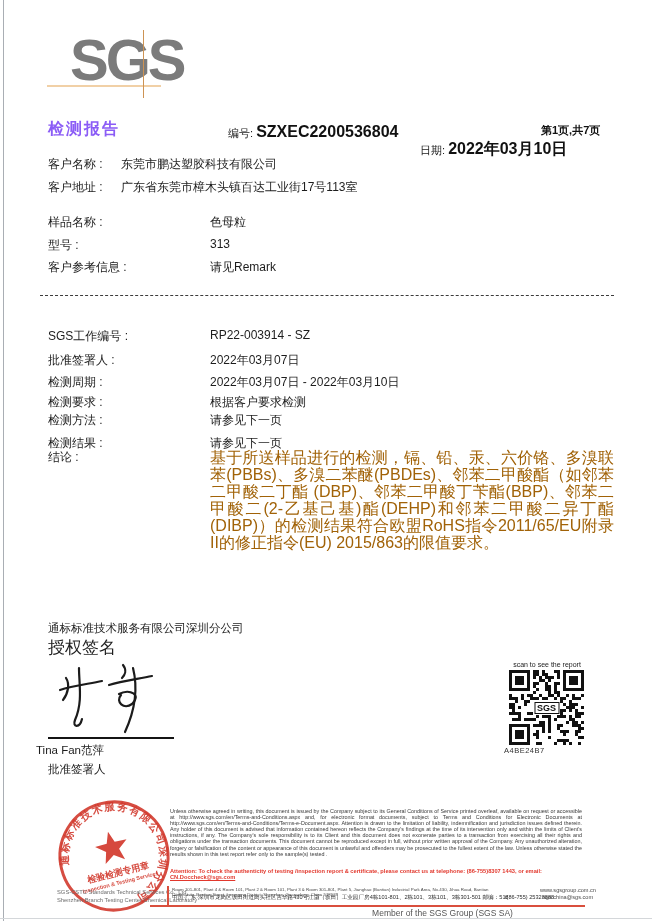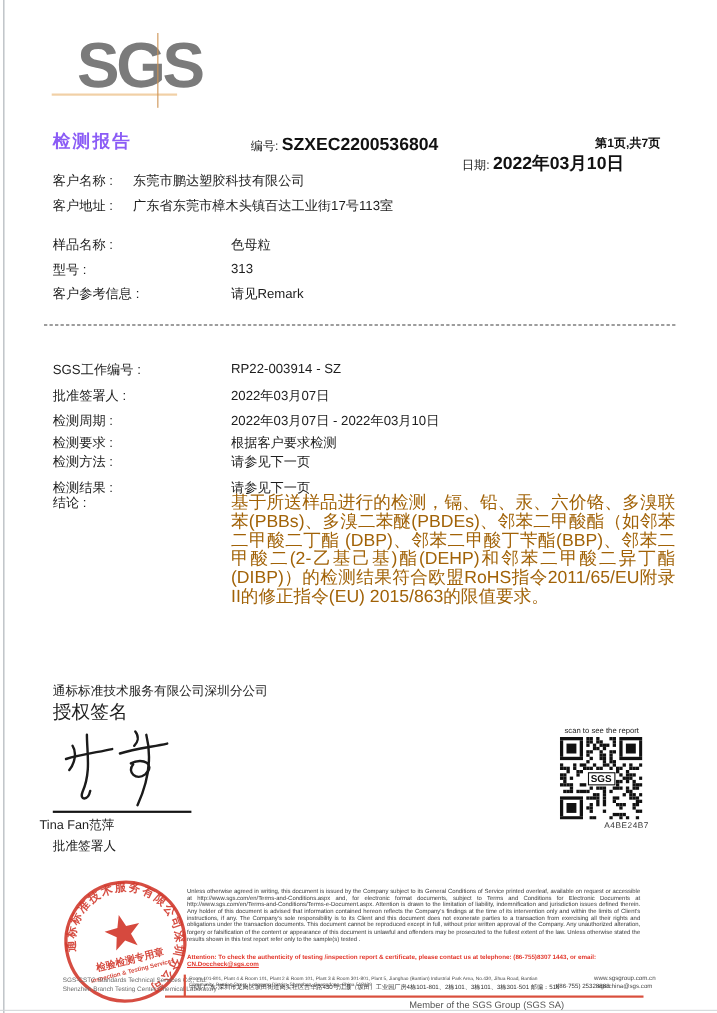--- a/index.html
+++ b/index.html
@@ -40,21 +40,21 @@
   .sig-company { left:48px; top:621px; font-size:11.5px; color:#1d1d1d; }
   .sig-auth { left:48px; top:636px; font-size:17px; color:#1d1d1d; }
   .sig-art { left:52px; top:658px; }
   .sig-line { left:48px; top:737px; width:126px; height:2px; background:#141414; }
   .sig-name { left:36px; top:743px; font-size:11.5px; color:#1d1d1d; }
   .sig-role { left:48px; top:762px; font-size:11.5px; color:#1d1d1d; }
 
   
   .qr-caption { left:504px; top:661px; width:86px; text-align:center; font-size:7px; color:#222; }
   .qr-box { left:509px; top:670px; }
-  .qr-code-text { left:504px; top:746px; width:86px; text-align:right; font-size:7.5px; color:#333; letter-spacing:0.5px; }
+  .qr-code-text { left:504px; top:746px; width:86px; text-align:left; font-size:7.5px; color:#333; letter-spacing:0.5px; }
   .qr-center-label { position:absolute; left:50%; top:50%; transform:translate(-50%,-50%); background:#fff; border:1px solid #111; font-size:9px; font-weight:bold; padding:0 2px; color:#111; }
 
   
   .stamp { left:54px; top:796px; transform:rotate(-14deg); }
   .co-en1 { left:57px; top:889px; font-size:5.8px; color:#6d6d6d; white-space:nowrap; }
   .co-en2 { left:57px; top:897px; font-size:5.8px; color:#6d6d6d; white-space:nowrap; }
 
   .disclaimer { left:170px; top:808px; width:412px; font-size:5.4px; line-height:6.1px; color:#3a3a3a; text-align:justify; }
   .attention { left:170px; top:868px; width:412px; font-size:5.7px; line-height:6.4px; font-weight:bold; color:#e2382d; }
   .attention .em { text-decoration:underline; }

